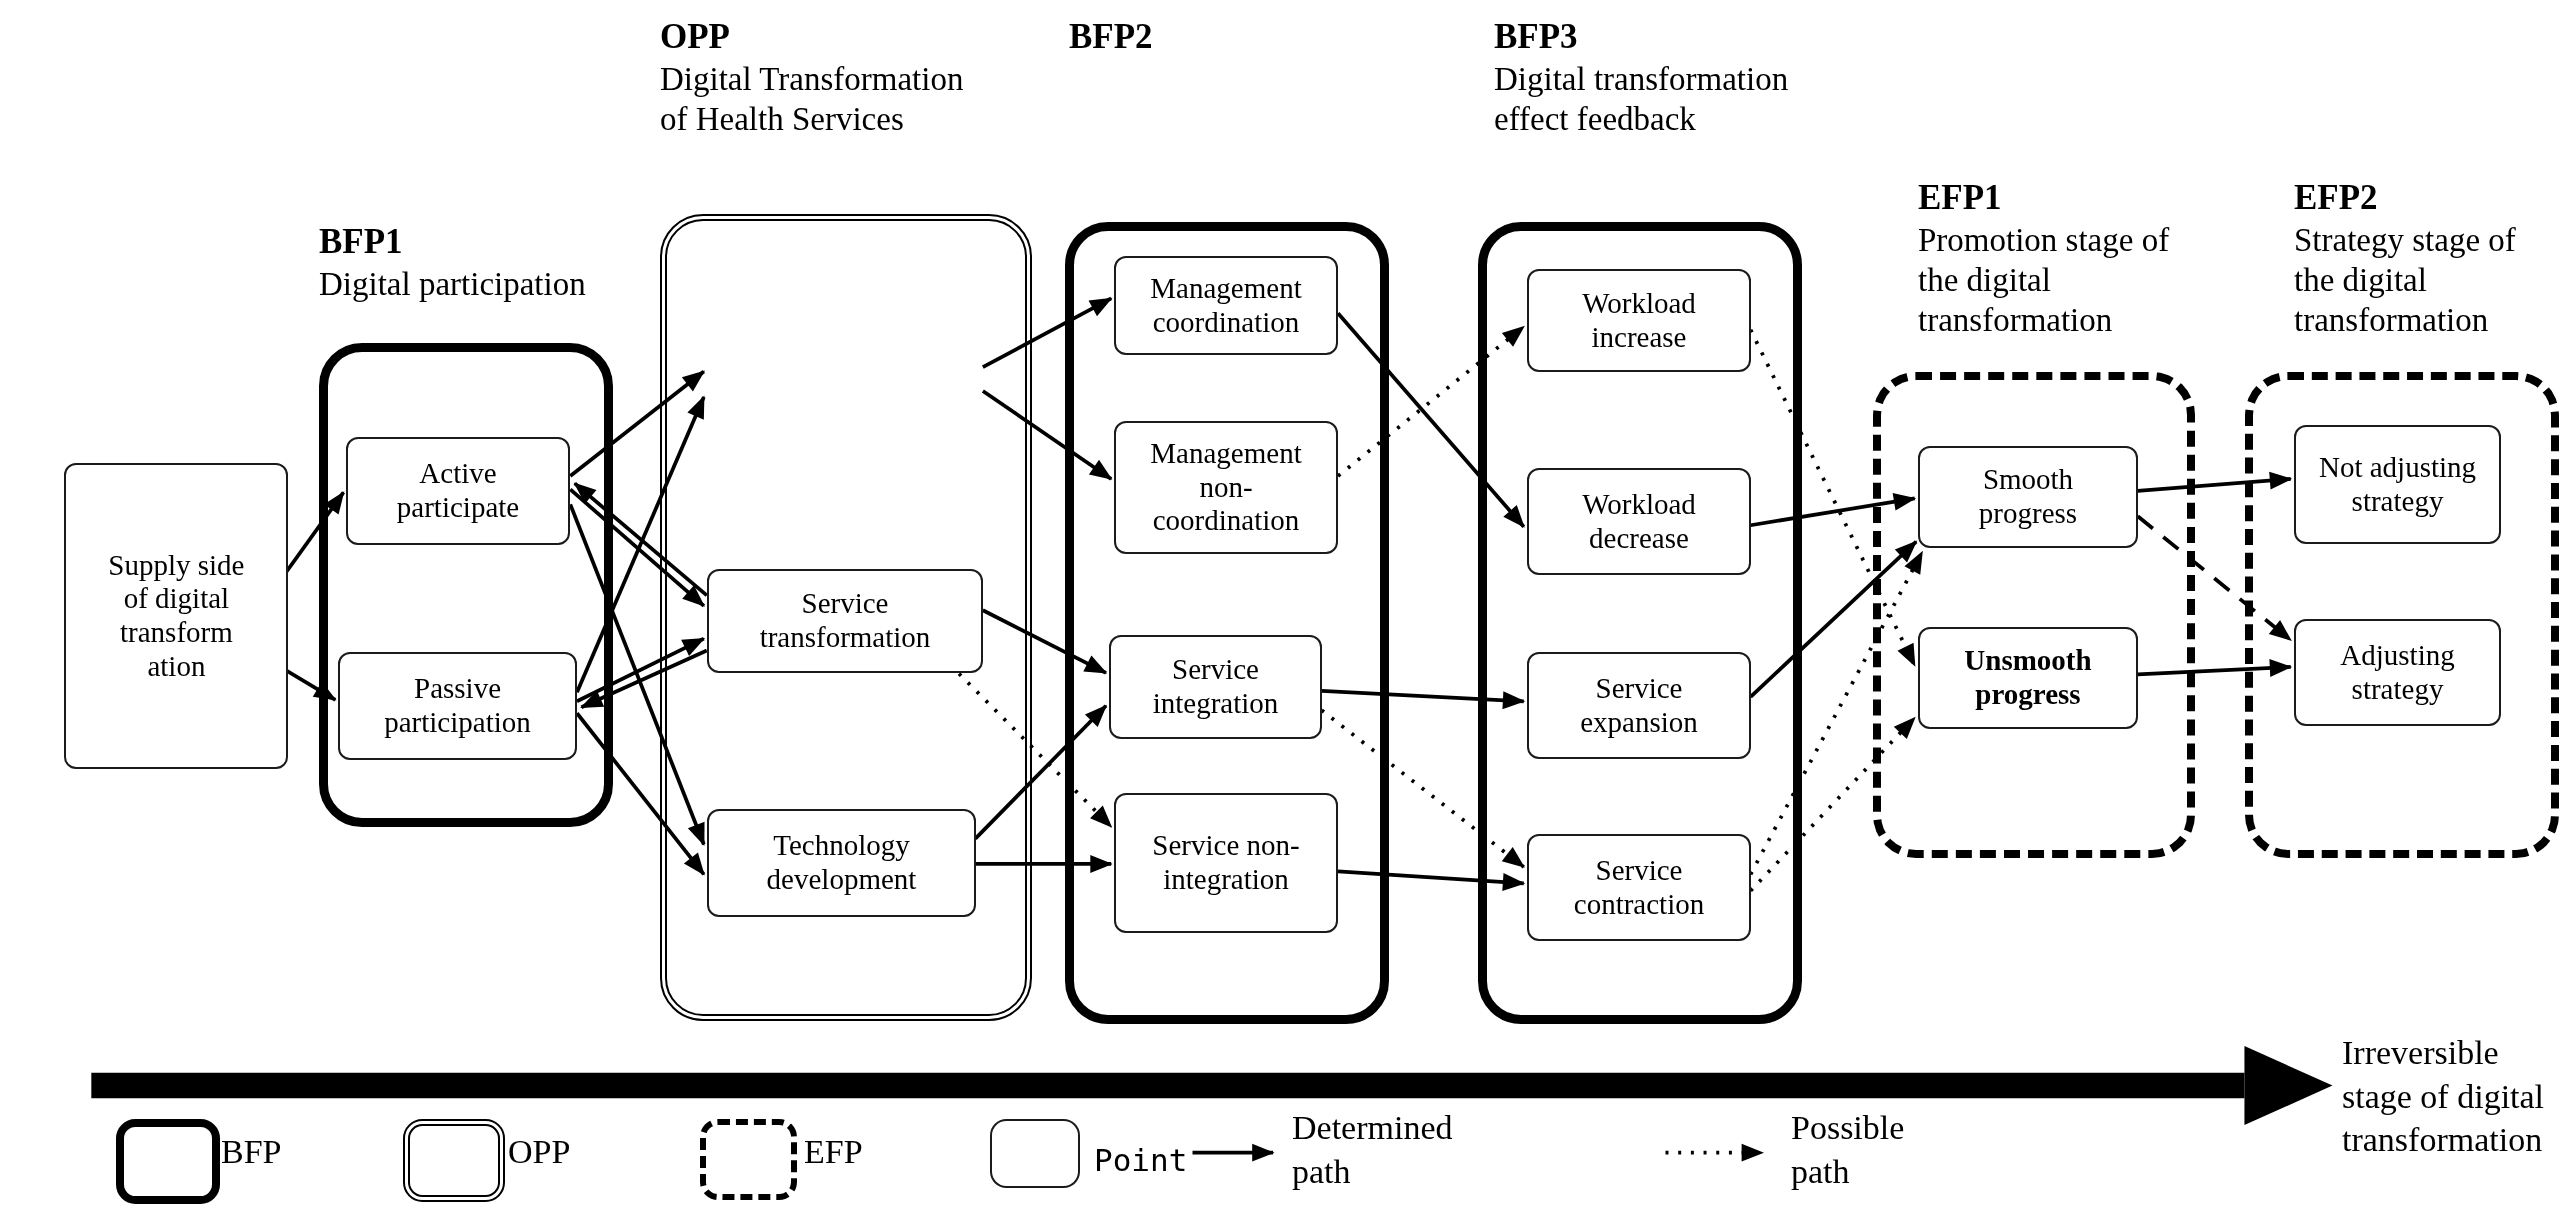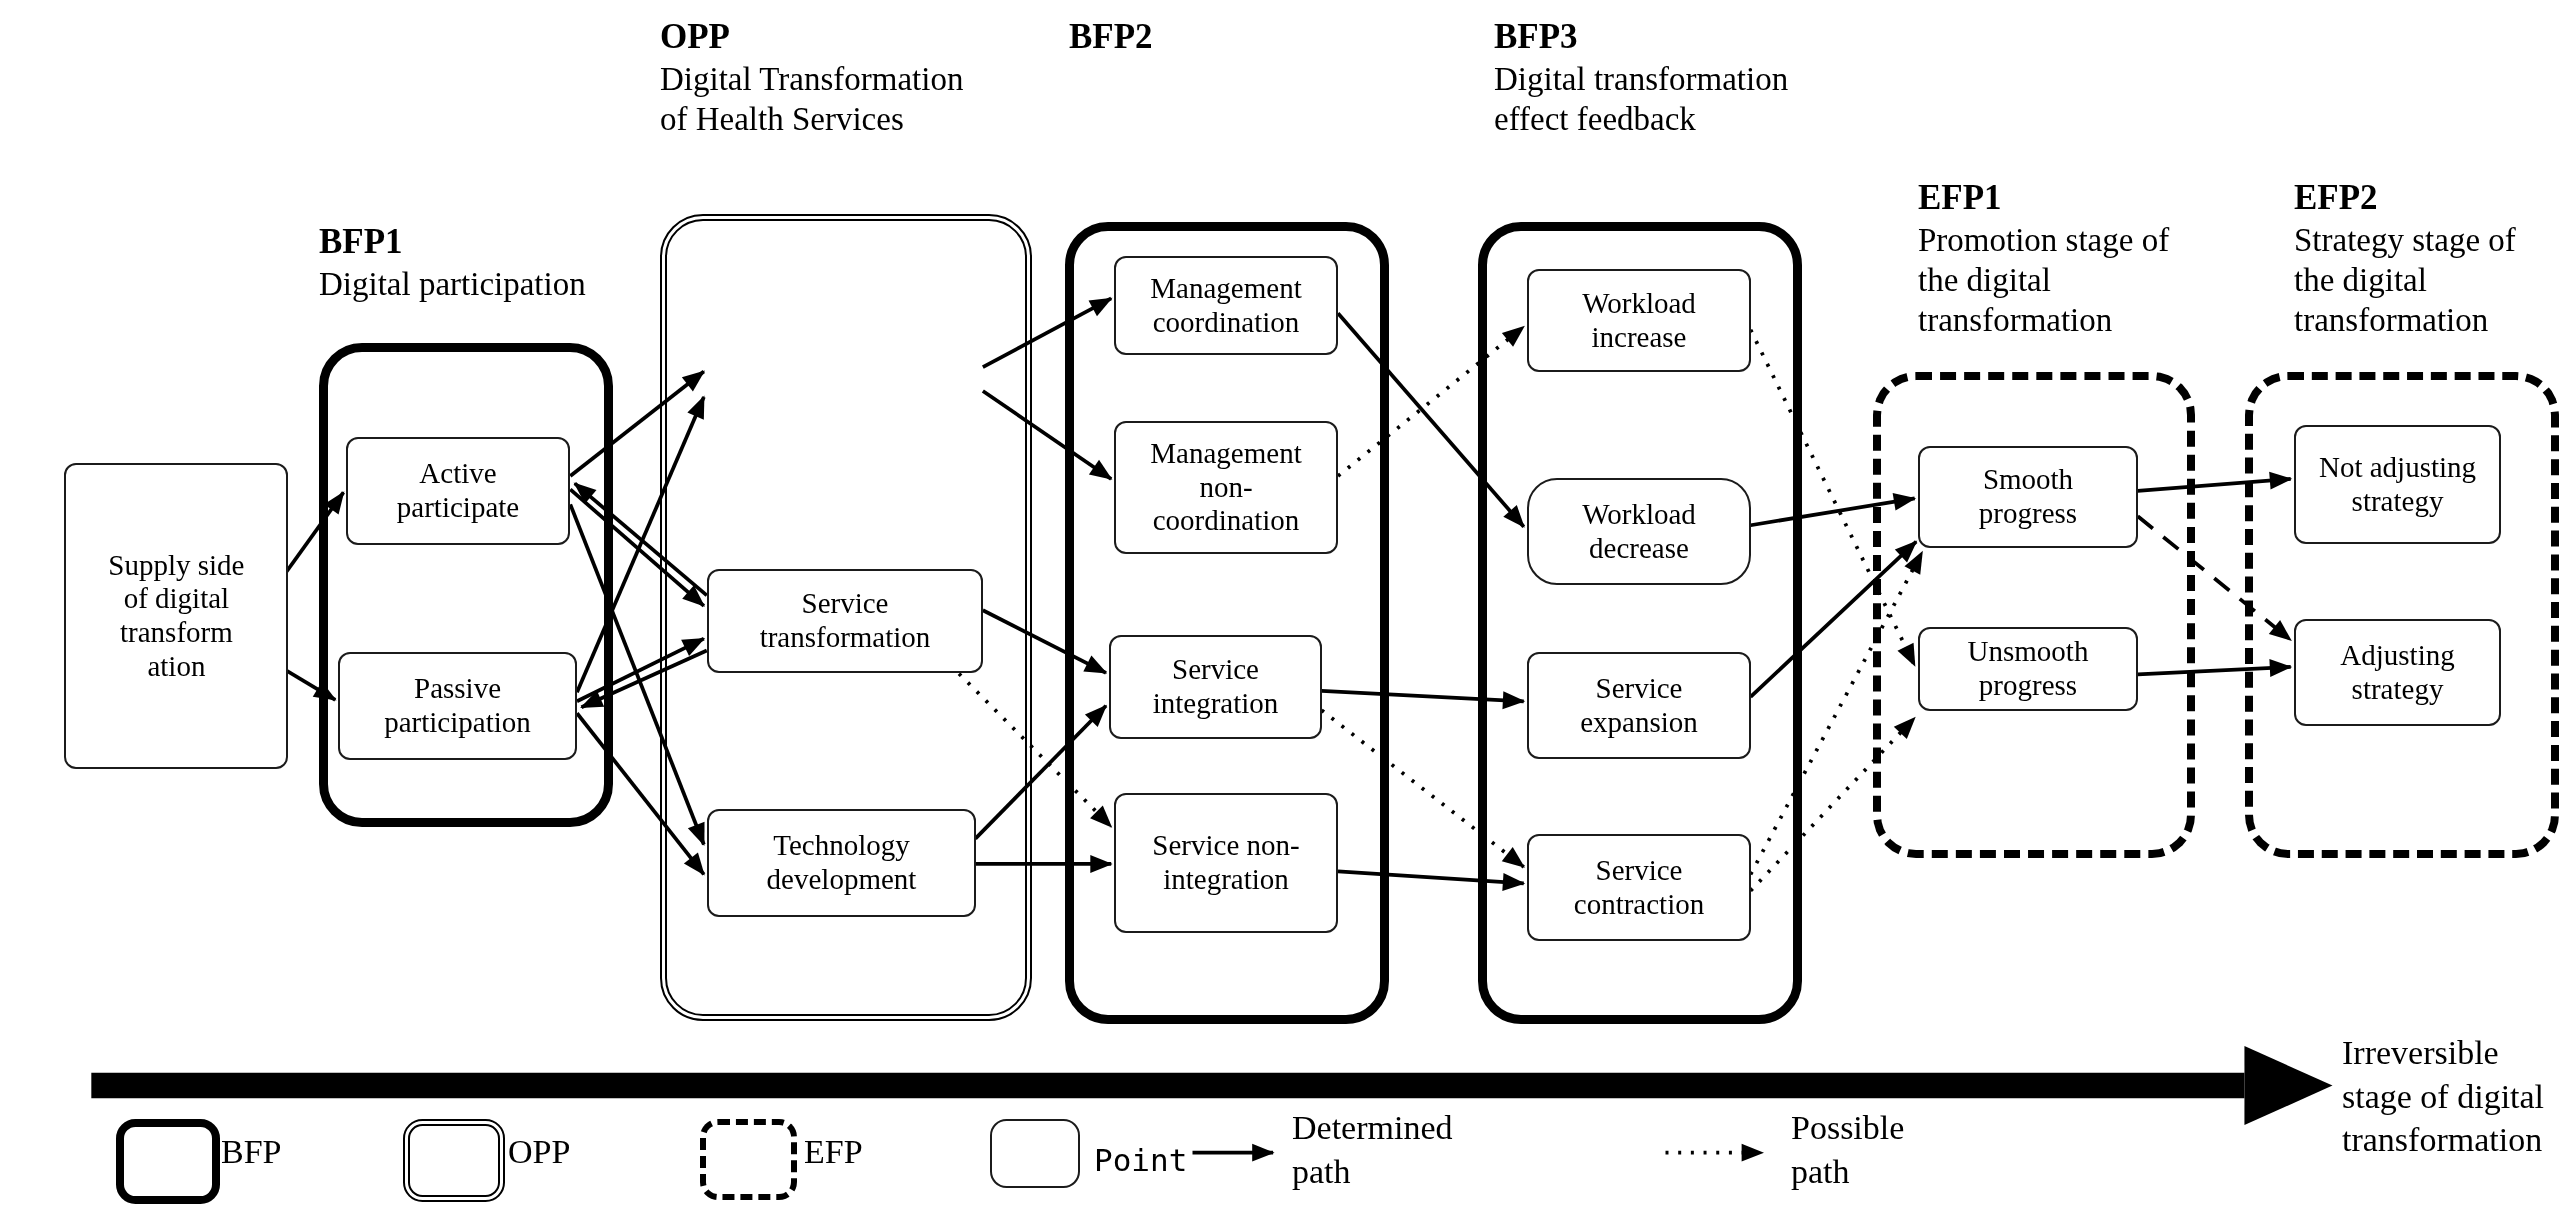--- a/index.html
+++ b/index.html
@@ -129,33 +129,33 @@
     </div>
   <div class="node" style="left:1109px;top:635px;width:213px;height:104px;padding:0 18.7px;">
       <span>Service integration</span>
     </div>
   <div class="node" style="left:1114px;top:793px;width:224px;height:140px;padding:0 34px;">
       <span>Service non-integration</span>
     </div>
   <div class="node" style="left:1527px;top:269px;width:224px;height:103px;padding:0 28px;">
       <span>Workload increase</span>
     </div>
-  <div class="node" style="left:1527px;top:478px;width:224px;height:107px;padding:0 22.4px;border-radius:30px;">
+  <div class="node" style="left:1527px;top:468px;width:224px;height:107px;padding:0 22.4px;">
       <span>Workload decrease</span>
     </div>
   <div class="node" style="left:1527px;top:652px;width:224px;height:107px;padding:0 22.4px;">
       <span>Service expansion</span>
     </div>
   <div class="node" style="left:1918px;top:446px;width:220px;height:102px;padding:0 22.4px;">
       <span>Smooth progress</span>
     </div>
   <div class="node" style="left:1527px;top:834px;width:224px;height:107px;padding:0 22.4px;">
       <span>Service contraction</span>
     </div>
-  <div class="node" style="left:1918px;top:627px;width:220px;height:84px;padding:0 22.4px;">
+  <div class="node" style="left:1918px;top:627px;width:220px;height:102px;padding:0 22.4px;font-weight:bold;">
       <span>Unsmooth progress</span>
     </div>
   <div class="node" style="left:2294px;top:425px;width:207px;height:119px;padding:0 21px;">
       <span>Not adjusting strategy</span>
     </div>
   <div class="node" style="left:2294px;top:619px;width:207px;height:107px;padding:0 21px;">
       <span>Adjusting strategy</span>
     </div>
 
   <div class="group g-thick" style="left:116px;top:1119px;width:88px;height:69px;border-radius:19.4px;border-width:8.2px;"></div>

